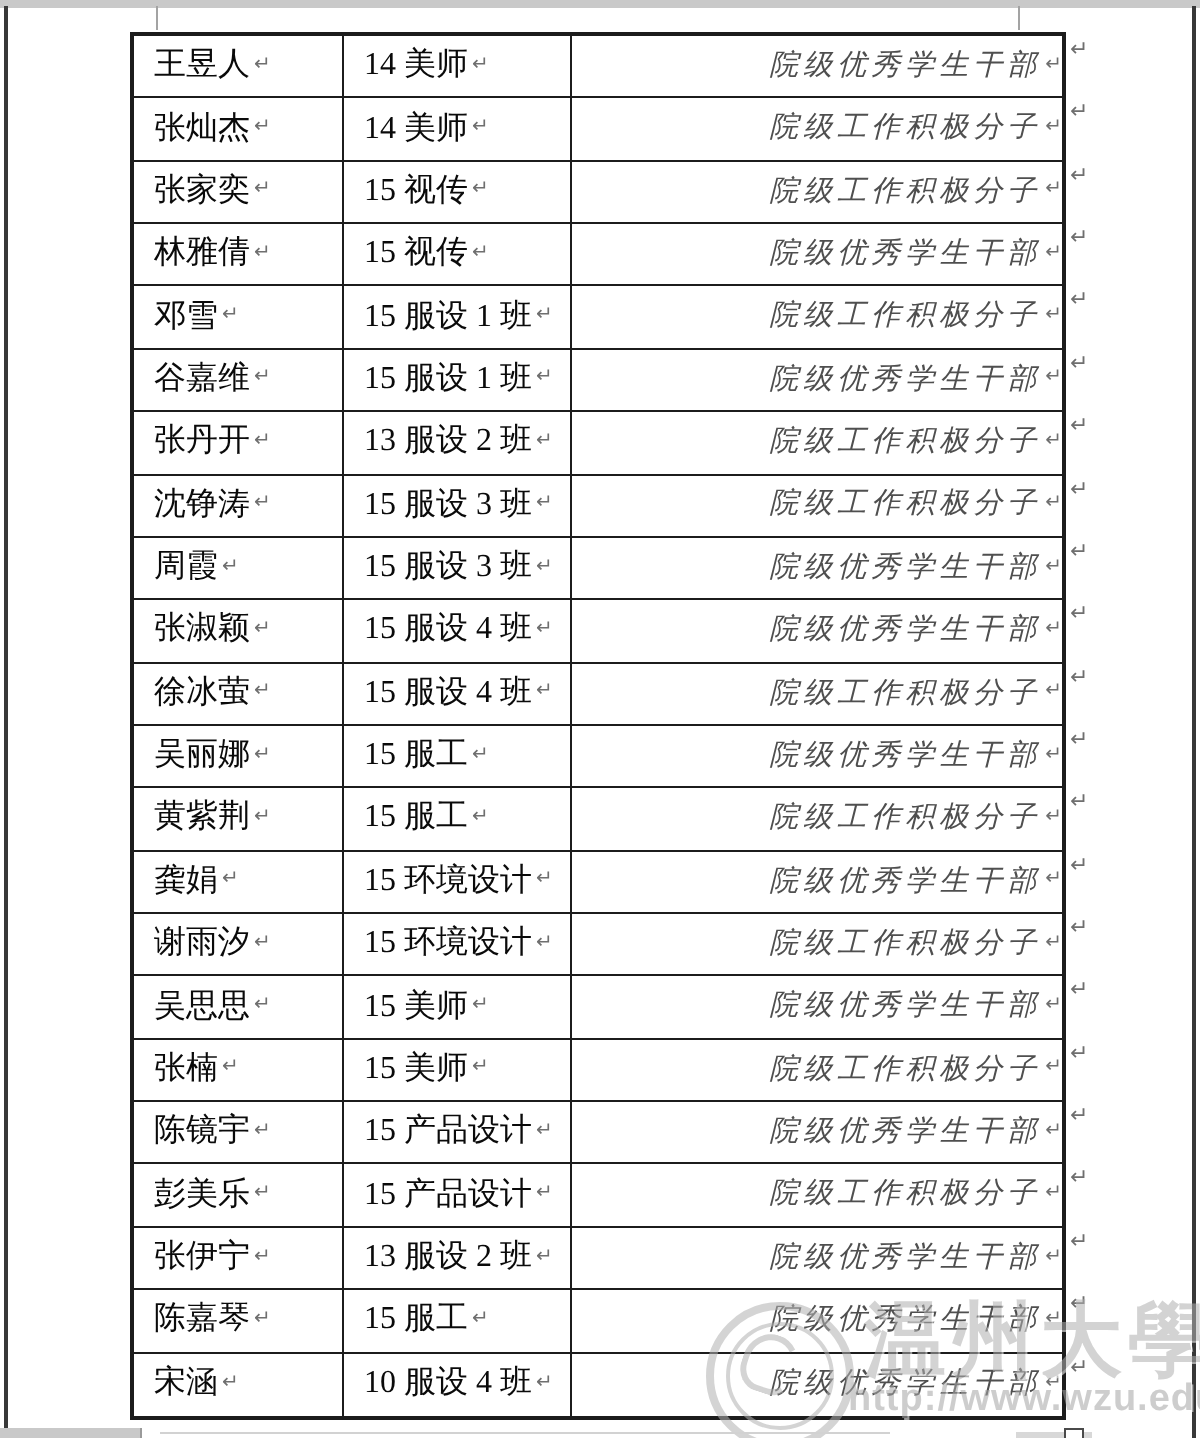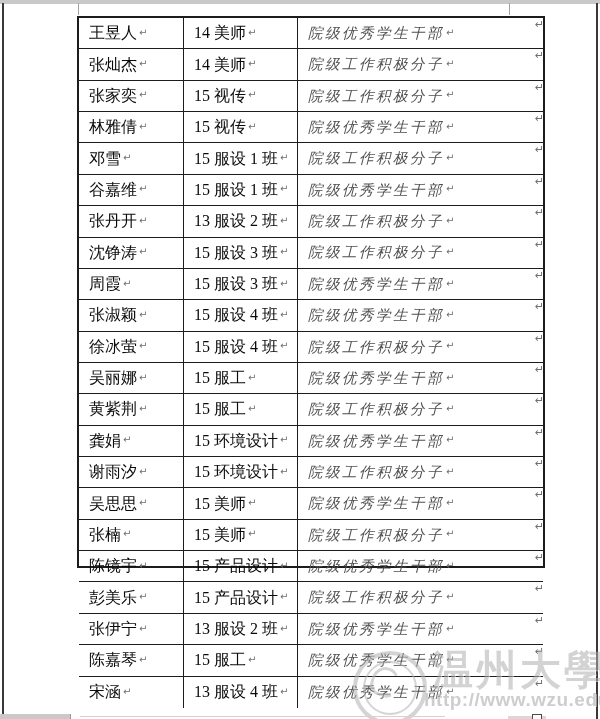--- a/index.html
+++ b/index.html
@@ -10,33 +10,33 @@
   }
   .abs{position:absolute;}
   
   .top-strip{left:0;top:0;width:600px;height:4px;background:#c9c9c9;}
   .edge-left{left:2px;top:3px;width:2px;height:716px;background:#383838;}
   .edge-right{left:596px;top:3px;width:2px;height:716px;background:#383838;}
   .crop{width:1px;height:12px;top:3px;background:#a3a3a3;}
   .crop.l{left:78px;} .crop.r{left:509px;}
   
   .doc-table{
-    left:65px;top:16px;width:468px;height:552px;
-    border:2px solid #1c1c1c;box-sizing:border-box;background:transparent;margin-left:12px;
+    left:65px;top:16px;width:468px;height:694px;
+    border:2px solid #1c1c1c;box-sizing:border-box;background:transparent;
   }
   .t-row{
     display:grid;grid-template-columns:105px 114px 1fr;
     height:31.36px;box-sizing:border-box;border-bottom:1px solid #1c1c1c;
   }
   .t-row:last-child{border-bottom:none;}
   .td{
     border-right:1px solid #1c1c1c;box-sizing:border-box;
     display:flex;align-items:center;padding-left:10px;overflow:hidden;white-space:nowrap;
   }
-  .td.c-award{border-right:none;}
+  .td.c-award{border-right:none;justify-content:flex-end;}
   .txt{font-size:16px;color:#0a0a0a;line-height:1;}
   .award-txt{
     font-size:14.5px;color:#4f4f4f;font-style:italic;letter-spacing:2.5px;
   }
   .pmark{
     font-size:10px;color:#6f6f6f;margin-left:2px;position:relative;top:-1px;
     font-family:"DejaVu Sans",sans-serif;
   }
   
   .row-end-col{left:535px;top:16px;width:14px;height:694px;display:flex;flex-direction:column;}
@@ -380,21 +380,21 @@
         <span class="txt award-txt">院级优秀学生干部</span>
         <span class="pmark">↵</span>
       </div>
     </div>
     <div class="t-row">
       <div class="td c-name">
         <span class="txt">宋涵</span>
         <span class="pmark">↵</span>
       </div>
       <div class="td c-class">
-        <span class="txt">13 服设 4 班</span>
+        <span class="txt">10 服设 4 班</span>
         <span class="pmark">↵</span>
       </div>
       <div class="td c-award">
         <span class="txt award-txt">院级优秀学生干部</span>
         <span class="pmark">↵</span>
       </div>
     </div>
   </div>
 
 <div class="abs row-end-col">

